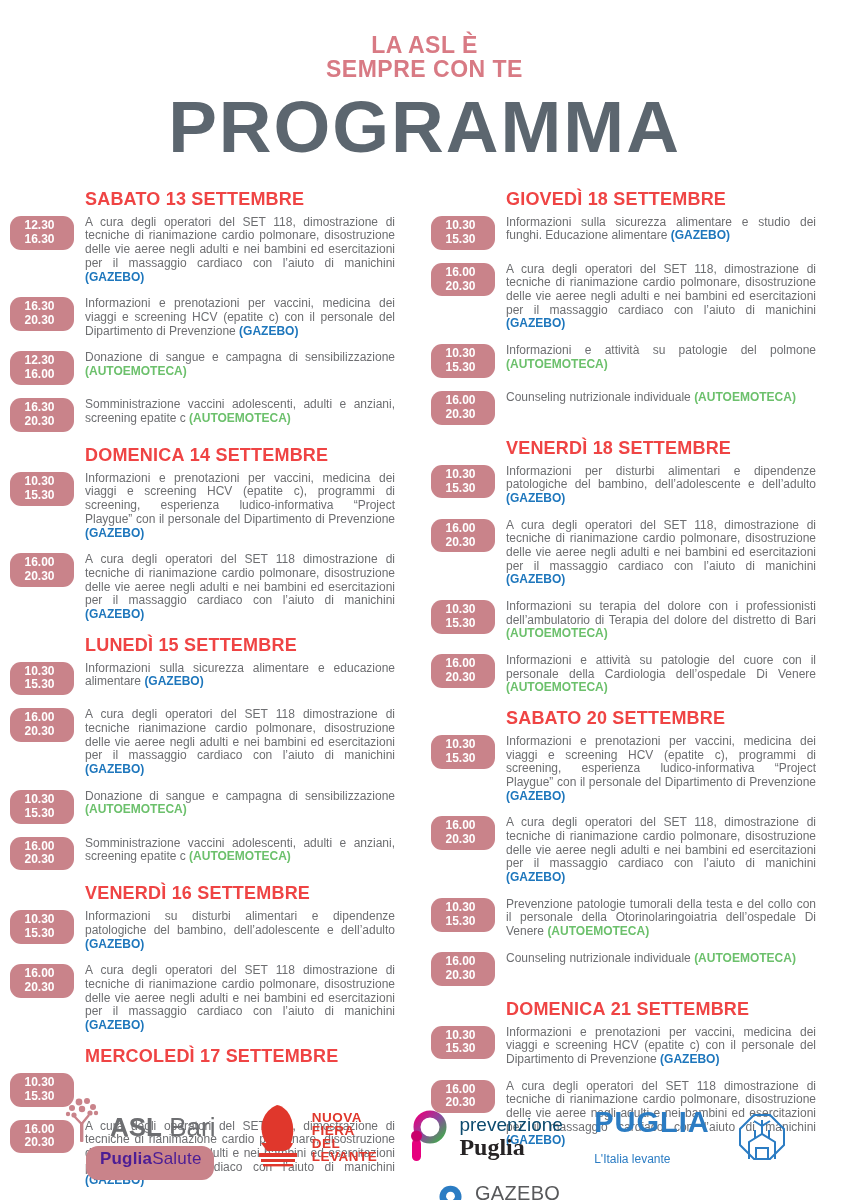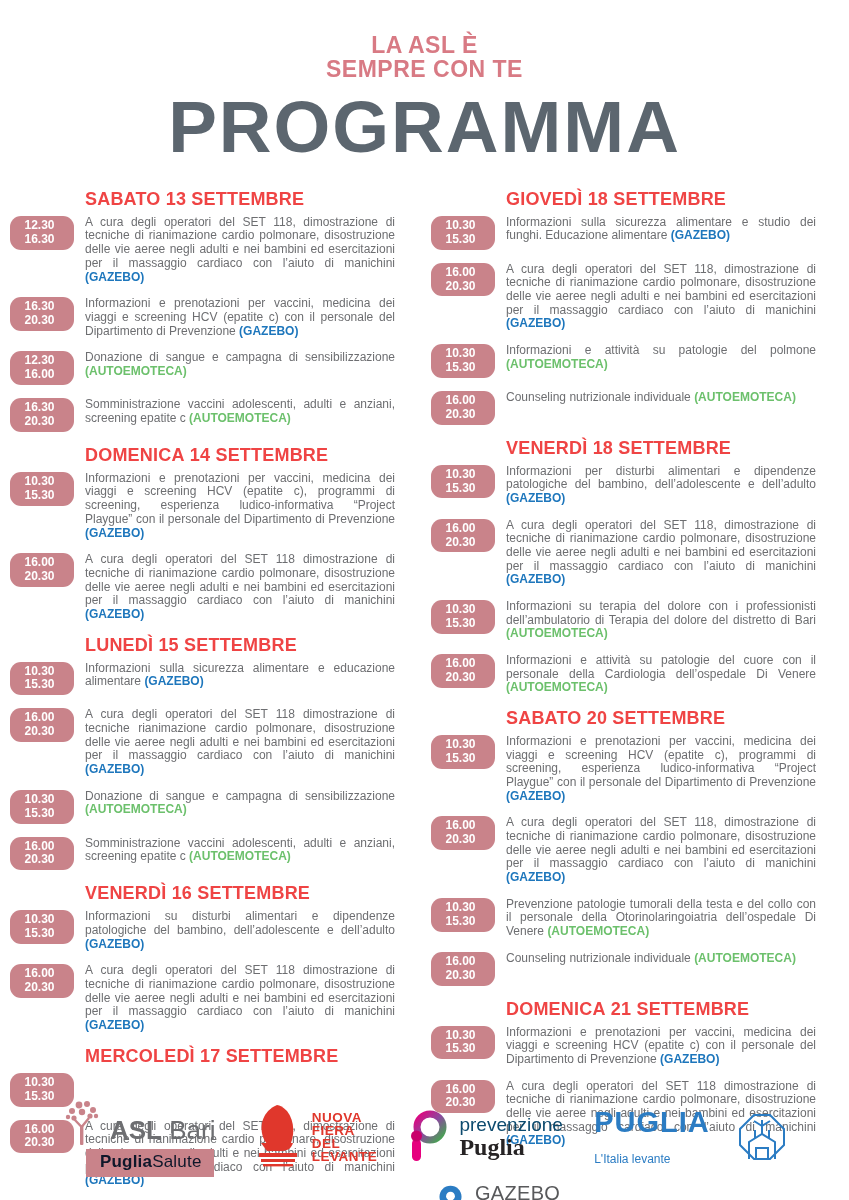--- a/index.html
+++ b/index.html
@@ -35,22 +35,22 @@
   .legend-loc { font-size:19px; color:#6d6e71; margin-top:2px; }
 
   
   .footer { position:absolute; left:62px; right:62px; top:1096px; height:82px;
             display:flex; align-items:center; justify-content:space-between; }
   .logo { display:flex; align-items:center; }
   .asl-col { display:flex; flex-direction:column;align-items:center; }
   .asl-top { display:flex; align-items:flex-end; }
   .asl-org { font-size:26px; color:#6d6e71; margin-left:8px; line-height:1; padding-bottom:4px;}
   .asl-org b { font-weight:700; }
-  .asl-banner { background:#c9838a; color:#0f172a; font-size:17px; padding:3px 12px 5px 14px; margin-top:2px;
-                margin-left:22px; letter-spacing:.2px; }
+  .asl-banner { background:#c9838a; color:#4c1d95; font-size:17px; padding:3px 12px 11px 14px; margin-top:2px;
+                margin-left:22px; letter-spacing:.2px;border-radius:12px; }
   .asl-banner b { font-weight:700; }
   .fiera { display:flex; align-items:center; }
   .fiera-txt { color:#e0372c; font-weight:800; font-size:13.5px; line-height:.98; letter-spacing:.5px; margin-left:7px; }
   .prev { display:flex; align-items:center; }
   .prev-txt { margin-left:9px; }
   .prev-top { font-size:19px; color:#0c4a6e; line-height:1; }
   .prev-bottom { font-family:"Liberation Serif", serif; font-size:24px; font-weight:700; color:#262324; line-height:1; margin-top:1px; }
   .reg { display:flex; flex-direction:column; align-items:flex-start; }
   .reg-name { color:#2b7cc3; font-size:29px; font-weight:800; letter-spacing:1px; line-height:1; }
   .reg-tag { color:#2b7cc3; font-size:12px; margin-top:15px; }

